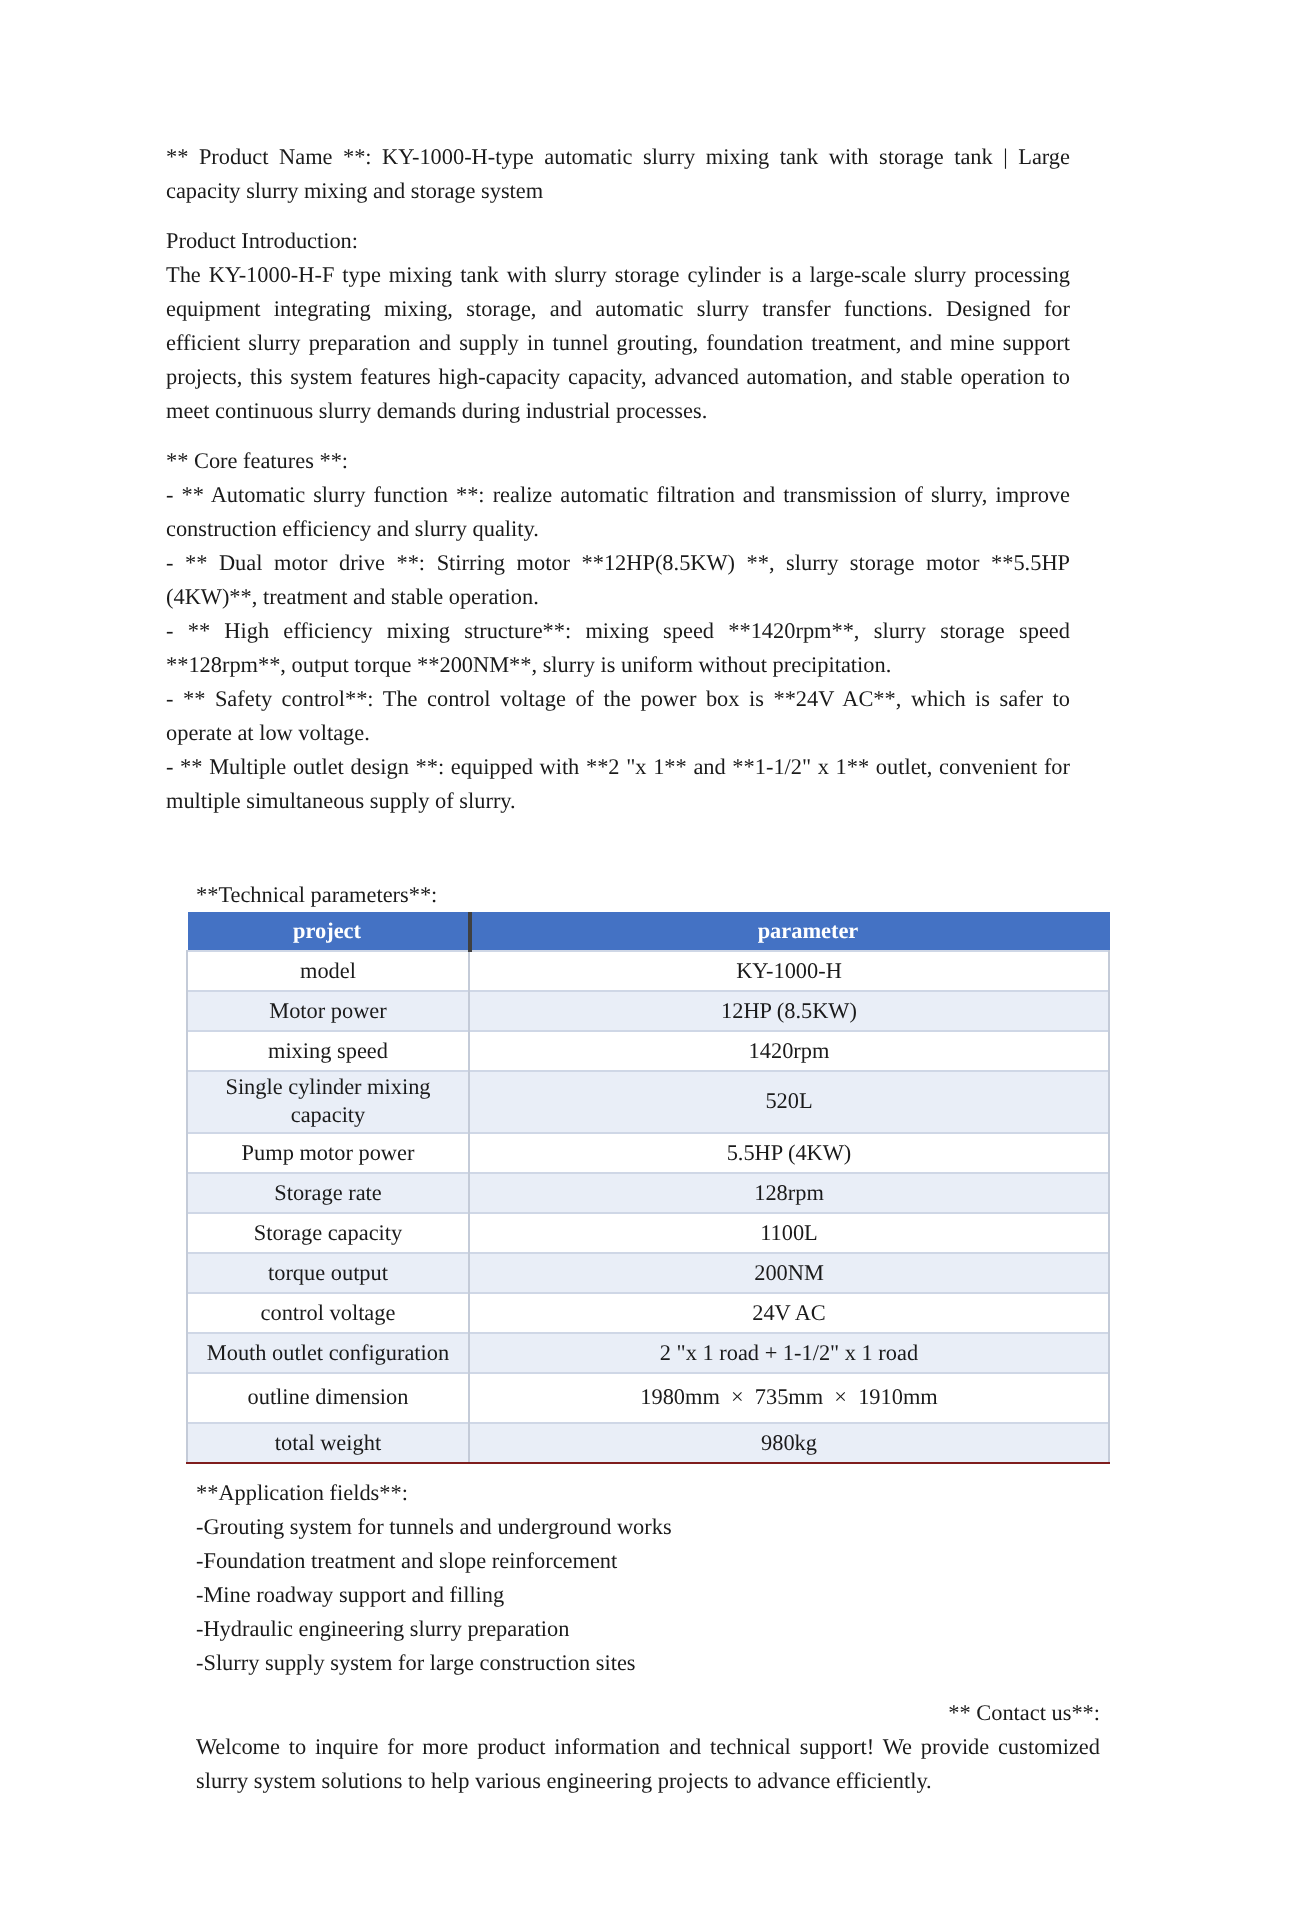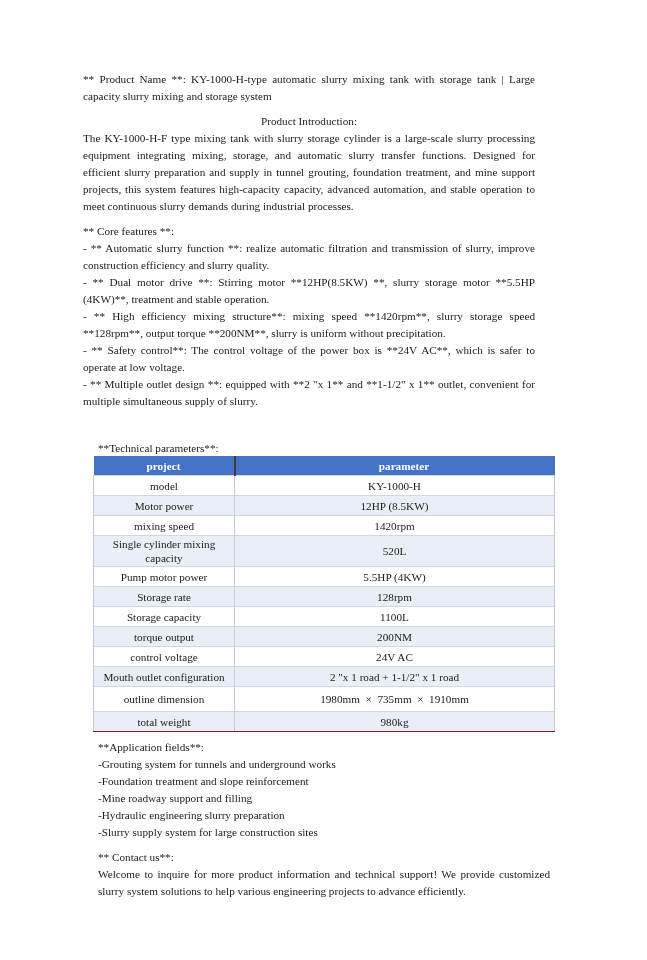--- a/index.html
+++ b/index.html
@@ -32,21 +32,21 @@
   table.params tr.tall td { height: 22px; }
   .tp-label { position: absolute; left: 98px; top: 440px; }
   .apps { position: absolute; left: 98px; top: 739px; width: 452px; }
 </style>
 </head>
 <body>
 
 <div class="page">
   <p>** Product Name **: KY-1000-H-type automatic slurry mixing tank with storage tank | Large capacity slurry mixing and storage system</p>
   <div class="gap"></div>
-  <p style="text-align:center">Product Introduction:</p>
+  <p style="text-align:left">Product Introduction:</p>
   <p>The KY-1000-H-F type mixing tank with slurry storage cylinder is a large-scale slurry processing equipment integrating mixing, storage, and automatic slurry transfer functions. Designed for efficient slurry preparation and supply in tunnel grouting, foundation treatment, and mine support projects, this system features high-capacity capacity, advanced automation, and stable operation to meet continuous slurry demands during industrial processes.</p>
   <div class="gap"></div>
   <p style="text-align:left">** Core features **:</p>
   <p>- ** Automatic slurry function **: realize automatic filtration and transmission of slurry, improve construction efficiency and slurry quality.</p>
   <p>- ** Dual motor drive **: Stirring motor **12HP(8.5KW) **, slurry storage motor **5.5HP (4KW)**, treatment and stable operation.</p>
   <p>- ** High efficiency mixing structure**: mixing speed **1420rpm**, slurry storage speed **128rpm**, output torque **200NM**, slurry is uniform without precipitation.</p>
   <p>- ** Safety control**: The control voltage of the power box is **24V AC**, which is safer to operate at low voltage.</p>
   <p>- ** Multiple outlet design **: equipped with **2 "x 1** and **1-1/2" x 1** outlet, convenient for multiple simultaneous supply of slurry.</p>
 </div>
 
@@ -114,15 +114,15 @@
 <div class="apps">
   <div class="lines">
     <p>**Application fields**:</p>
     <p>-Grouting system for tunnels and underground works</p>
     <p>-Foundation treatment and slope reinforcement</p>
     <p>-Mine roadway support and filling</p>
     <p>-Hydraulic engineering slurry preparation</p>
     <p>-Slurry supply system for large construction sites</p>
   </div>
   <div class="gap"></div>
-  <p style="text-align:left">** Contact us**:</p>
+  <p style="text-align:right">** Contact us**:</p>
   <p>Welcome to inquire for more product information and technical support! We provide customized slurry system solutions to help various engineering projects to advance efficiently.</p>
 </div>
 
 </body></html>

